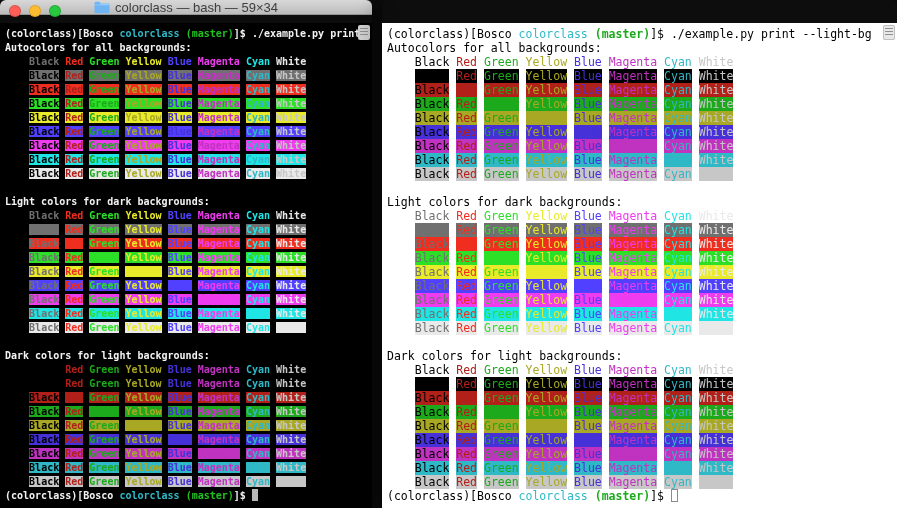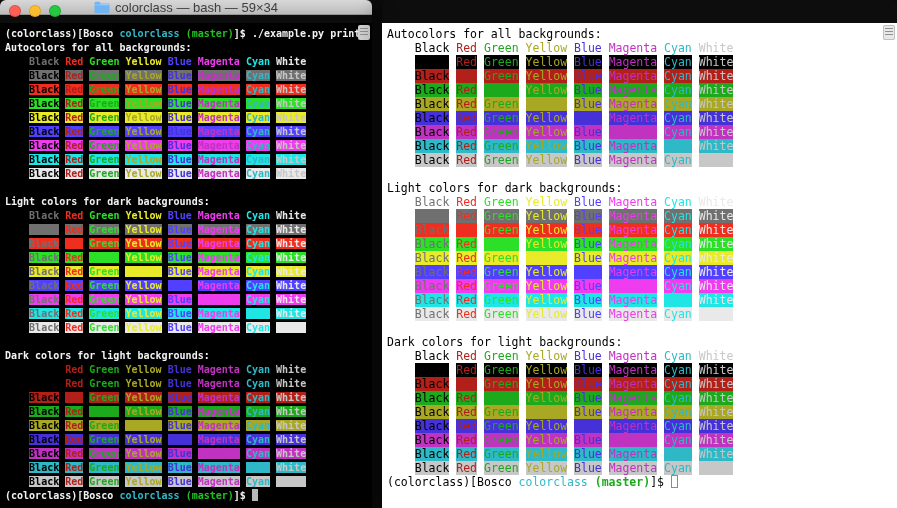--- a/index.html
+++ b/index.html
@@ -122,20 +122,21 @@
       <div class="line"><span>    </span><span style="color: rgb(0, 0, 0); background-color: rgb(199, 199, 199);">Black</span><span> </span><span style="color: rgb(178, 32, 26); background-color: rgb(199, 199, 199);">Red</span><span> </span><span style="color: rgb(28, 170, 28); background-color: rgb(199, 199, 199);">Green</span><span> </span><span style="color: rgb(168, 168, 36); background-color: rgb(199, 199, 199);">Yellow</span><span> </span><span style="color: rgb(70, 49, 216); background-color: rgb(199, 199, 199);">Blue</span><span> </span><span style="color: rgb(192, 50, 192); background-color: rgb(199, 199, 199);">Magenta</span><span> </span><span style="color: rgb(47, 184, 198); background-color: rgb(199, 199, 199);">Cyan</span><span> </span><span style="color: rgb(199, 199, 199); background-color: rgb(199, 199, 199);">White</span></div>
       <div class="line"><span>(colorclass)[Bosco </span><span style="color: rgb(47, 184, 198);">colorclass</span><span> </span><span style="color: rgb(34, 192, 34); font-weight: bold;">(master)</span><span>]$ </span><span class="cursor-solid"></span></div>
     </div>
 </div>
 
 <div class="window win-right">
   <div class="screen" style="background: rgb(255, 255, 255); color: rgb(0, 0, 0);">
     <div class="marker">
         <div class="marker-lines"></div>
       </div>
+  <div class="line"><span>(colorclass)[Bosco </span><span style="color: rgb(47, 184, 198);">colorclass</span><span> </span><span style="color: rgb(28, 170, 28); font-weight: bold;">(master)</span><span>]$ </span><span>./example.py print --light-bg</span></div>
       <div class="line"><span>Autocolors for all backgrounds:</span></div>
       <div class="line"><span>    </span><span style="color: rgb(0, 0, 0);">Black</span><span> </span><span style="color: rgb(178, 32, 26);">Red</span><span> </span><span style="color: rgb(28, 170, 28);">Green</span><span> </span><span style="color: rgb(168, 168, 36);">Yellow</span><span> </span><span style="color: rgb(70, 49, 216);">Blue</span><span> </span><span style="color: rgb(192, 50, 192);">Magenta</span><span> </span><span style="color: rgb(47, 184, 198);">Cyan</span><span> </span><span style="color: rgb(199, 199, 199);">White</span></div>
       <div class="line"><span>    </span><span style="color: rgb(0, 0, 0); background-color: rgb(0, 0, 0);">Black</span><span> </span><span style="color: rgb(178, 32, 26); background-color: rgb(0, 0, 0);">Red</span><span> </span><span style="color: rgb(28, 170, 28); background-color: rgb(0, 0, 0);">Green</span><span> </span><span style="color: rgb(168, 168, 36); background-color: rgb(0, 0, 0);">Yellow</span><span> </span><span style="color: rgb(70, 49, 216); background-color: rgb(0, 0, 0);">Blue</span><span> </span><span style="color: rgb(192, 50, 192); background-color: rgb(0, 0, 0);">Magenta</span><span> </span><span style="color: rgb(47, 184, 198); background-color: rgb(0, 0, 0);">Cyan</span><span> </span><span style="color: rgb(199, 199, 199); background-color: rgb(0, 0, 0);">White</span></div>
       <div class="line"><span>    </span><span style="color: rgb(0, 0, 0); background-color: rgb(178, 32, 26);">Black</span><span> </span><span style="color: rgb(178, 32, 26); background-color: rgb(178, 32, 26);">Red</span><span> </span><span style="color: rgb(28, 170, 28); background-color: rgb(178, 32, 26);">Green</span><span> </span><span style="color: rgb(168, 168, 36); background-color: rgb(178, 32, 26);">Yellow</span><span> </span><span style="color: rgb(70, 49, 216); background-color: rgb(178, 32, 26);">Blue</span><span> </span><span style="color: rgb(192, 50, 192); background-color: rgb(178, 32, 26);">Magenta</span><span> </span><span style="color: rgb(47, 184, 198); background-color: rgb(178, 32, 26);">Cyan</span><span> </span><span style="color: rgb(199, 199, 199); background-color: rgb(178, 32, 26);">White</span></div>
       <div class="line"><span>    </span><span style="color: rgb(0, 0, 0); background-color: rgb(28, 170, 28);">Black</span><span> </span><span style="color: rgb(178, 32, 26); background-color: rgb(28, 170, 28);">Red</span><span> </span><span style="color: rgb(28, 170, 28); background-color: rgb(28, 170, 28);">Green</span><span> </span><span style="color: rgb(168, 168, 36); background-color: rgb(28, 170, 28);">Yellow</span><span> </span><span style="color: rgb(70, 49, 216); background-color: rgb(28, 170, 28);">Blue</span><span> </span><span style="color: rgb(192, 50, 192); background-color: rgb(28, 170, 28);">Magenta</span><span> </span><span style="color: rgb(47, 184, 198); background-color: rgb(28, 170, 28);">Cyan</span><span> </span><span style="color: rgb(199, 199, 199); background-color: rgb(28, 170, 28);">White</span></div>
       <div class="line"><span>    </span><span style="color: rgb(0, 0, 0); background-color: rgb(168, 168, 36);">Black</span><span> </span><span style="color: rgb(178, 32, 26); background-color: rgb(168, 168, 36);">Red</span><span> </span><span style="color: rgb(28, 170, 28); background-color: rgb(168, 168, 36);">Green</span><span> </span><span style="color: rgb(168, 168, 36); background-color: rgb(168, 168, 36);">Yellow</span><span> </span><span style="color: rgb(70, 49, 216); background-color: rgb(168, 168, 36);">Blue</span><span> </span><span style="color: rgb(192, 50, 192); background-color: rgb(168, 168, 36);">Magenta</span><span> </span><span style="color: rgb(47, 184, 198); background-color: rgb(168, 168, 36);">Cyan</span><span> </span><span style="color: rgb(199, 199, 199); background-color: rgb(168, 168, 36);">White</span></div>
       <div class="line"><span>    </span><span style="color: rgb(0, 0, 0); background-color: rgb(70, 49, 216);">Black</span><span> </span><span style="color: rgb(178, 32, 26); background-color: rgb(70, 49, 216);">Red</span><span> </span><span style="color: rgb(28, 170, 28); background-color: rgb(70, 49, 216);">Green</span><span> </span><span style="color: rgb(168, 168, 36); background-color: rgb(70, 49, 216);">Yellow</span><span> </span><span style="color: rgb(70, 49, 216); background-color: rgb(70, 49, 216);">Blue</span><span> </span><span style="color: rgb(192, 50, 192); background-color: rgb(70, 49, 216);">Magenta</span><span> </span><span style="color: rgb(47, 184, 198); background-color: rgb(70, 49, 216);">Cyan</span><span> </span><span style="color: rgb(199, 199, 199); background-color: rgb(70, 49, 216);">White</span></div>
       <div class="line"><span>    </span><span style="color: rgb(0, 0, 0); background-color: rgb(192, 50, 192);">Black</span><span> </span><span style="color: rgb(178, 32, 26); background-color: rgb(192, 50, 192);">Red</span><span> </span><span style="color: rgb(28, 170, 28); background-color: rgb(192, 50, 192);">Green</span><span> </span><span style="color: rgb(168, 168, 36); background-color: rgb(192, 50, 192);">Yellow</span><span> </span><span style="color: rgb(70, 49, 216); background-color: rgb(192, 50, 192);">Blue</span><span> </span><span style="color: rgb(192, 50, 192); background-color: rgb(192, 50, 192);">Magenta</span><span> </span><span style="color: rgb(47, 184, 198); background-color: rgb(192, 50, 192);">Cyan</span><span> </span><span style="color: rgb(199, 199, 199); background-color: rgb(192, 50, 192);">White</span></div>
       <div class="line"><span>    </span><span style="color: rgb(0, 0, 0); background-color: rgb(47, 184, 198);">Black</span><span> </span><span style="color: rgb(178, 32, 26); background-color: rgb(47, 184, 198);">Red</span><span> </span><span style="color: rgb(28, 170, 28); background-color: rgb(47, 184, 198);">Green</span><span> </span><span style="color: rgb(168, 168, 36); background-color: rgb(47, 184, 198);">Yellow</span><span> </span><span style="color: rgb(70, 49, 216); background-color: rgb(47, 184, 198);">Blue</span><span> </span><span style="color: rgb(192, 50, 192); background-color: rgb(47, 184, 198);">Magenta</span><span> </span><span style="color: rgb(47, 184, 198); background-color: rgb(47, 184, 198);">Cyan</span><span> </span><span style="color: rgb(199, 199, 199); background-color: rgb(47, 184, 198);">White</span></div>
       <div class="line"><span>    </span><span style="color: rgb(0, 0, 0); background-color: rgb(199, 199, 199);">Black</span><span> </span><span style="color: rgb(178, 32, 26); background-color: rgb(199, 199, 199);">Red</span><span> </span><span style="color: rgb(28, 170, 28); background-color: rgb(199, 199, 199);">Green</span><span> </span><span style="color: rgb(168, 168, 36); background-color: rgb(199, 199, 199);">Yellow</span><span> </span><span style="color: rgb(70, 49, 216); background-color: rgb(199, 199, 199);">Blue</span><span> </span><span style="color: rgb(192, 50, 192); background-color: rgb(199, 199, 199);">Magenta</span><span> </span><span style="color: rgb(47, 184, 198); background-color: rgb(199, 199, 199);">Cyan</span><span> </span><span style="color: rgb(199, 199, 199); background-color: rgb(199, 199, 199);">White</span></div>

